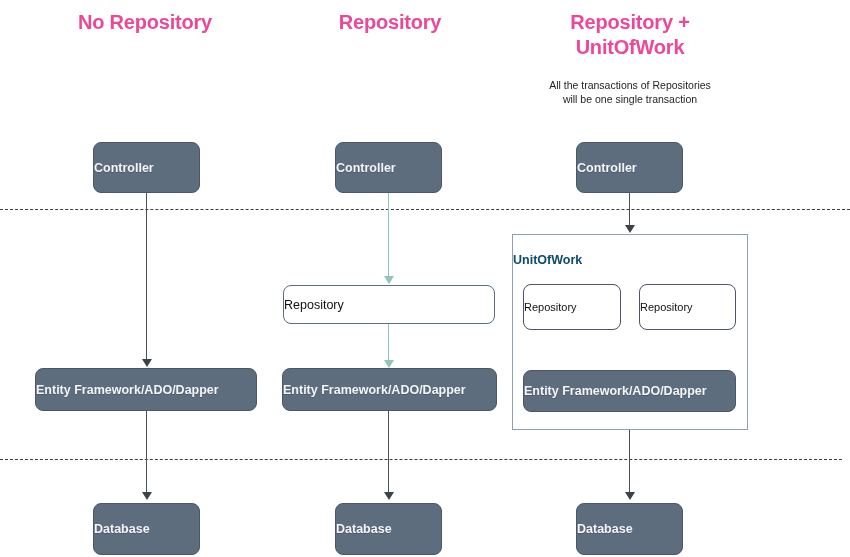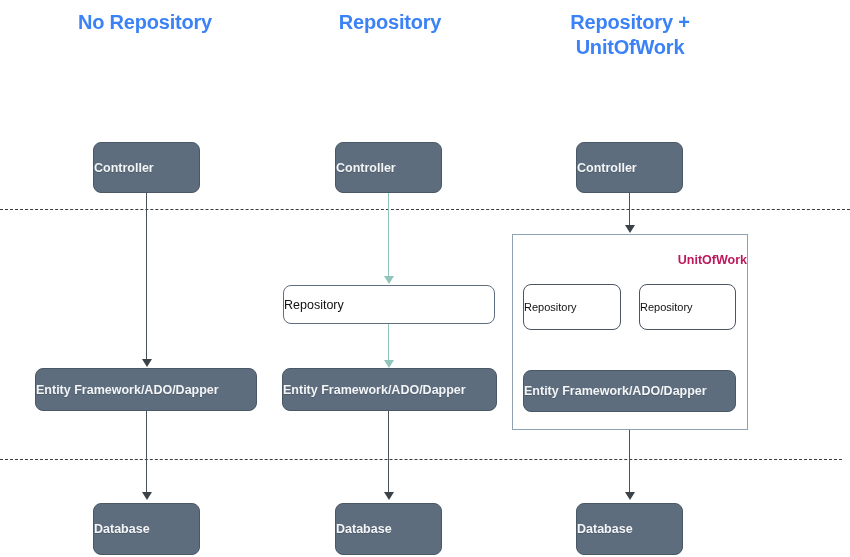--- a/index.html
+++ b/index.html
@@ -16,21 +16,21 @@
     height: 557px;
     background: #ffffff;
   }
 
   
   .col-title {
     position: absolute;
     text-align: center;
     font-size: 20px;
     font-weight: bold;
-    color: #3b82f6;
+    color: #ec4899;
     line-height: 25px;
     letter-spacing: -0.2px;
   }
   .col-desc {
     position: absolute;
     text-align: center;
     font-size: 10.5px;
     color: #1f1f1f;
     line-height: 14px;
   }
@@ -72,24 +72,24 @@
 
   
   .uow-box {
     position: absolute;
     background: #ffffff;
     border: 1.4px solid #8fa0b0;
   }
   .uow-title {
     position: absolute;
     width: 100%;
-    text-align: right;
+    text-align: left;
     font-size: 12.5px;
     font-weight: bold;
-    color: #be185d;
+    color: #0c4a6e;
   }
 
   
   .conn {
     position: absolute;
     width: 0;
     border-left-width: 1.6px;
     border-left-style: solid;
   }
   .conn.dark  { border-left-color: #4a5259; }
@@ -107,20 +107,21 @@
 </head>
 <body>
 
 <div id="canvas">
 
   <div class="col-title" style="left:40px; top:10px; width:210px;">No Repository</div>
 
   <div class="col-title" style="left:285px; top:10px; width:210px;">Repository</div>
 
   <div class="col-title" style="left:545px; top:10px; width:170px;">Repository + UnitOfWork</div>
+  <div class="col-desc" style="left:545px; top:78px; width:170px;">All the transactions of Repositories will be one single transaction</div>
 
   <div class="layer-line" style="left:0px; top:209px; width:850px;"></div>
   <div class="layer-line" style="left:0px; top:459px; width:842px;"></div>
 
   <div class="node filled node-label-md" style="left:93px; top:142px; width:107px; height:51px;">
     <span>Controller</span>
   </div>
 
   <div class="conn dark" style="left:146px; top:193px; height:167px;"></div>
   <div class="arrowhead dark" style="left:142px; top:359px;"></div>

